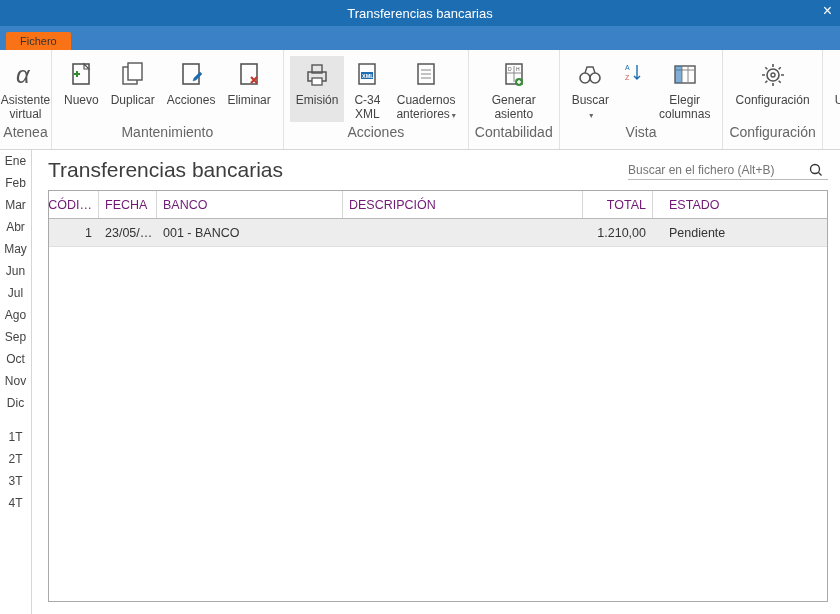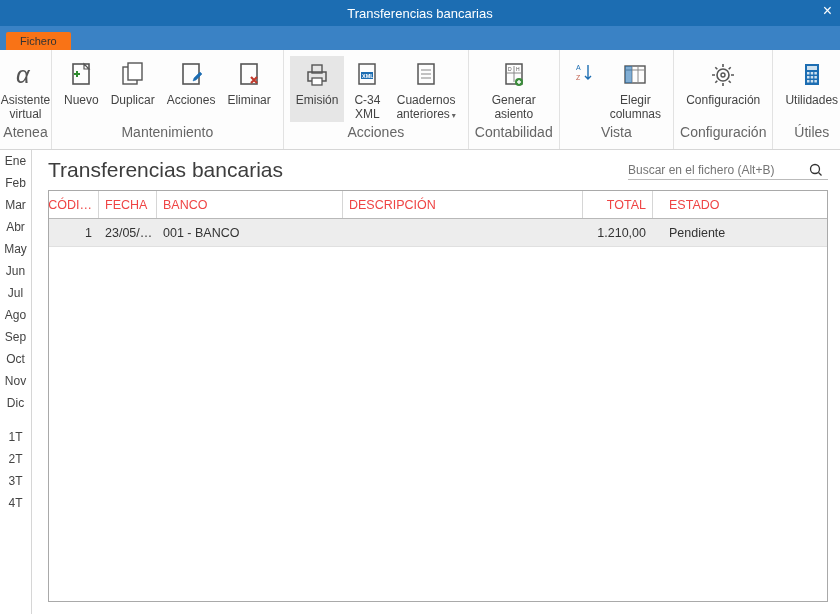--- a/index.html
+++ b/index.html
@@ -37,21 +37,21 @@
   .main { flex: 1; padding: 8px 12px 12px 16px; display: flex; flex-direction: column; }
   .heading-row { display: flex; align-items: center; justify-content: space-between; margin-bottom: 8px; }
   .heading { font-size: 21px; color: #3d3d3d; font-weight: 300; }
   .search-box { display: flex; align-items: center; border-bottom: 1px solid #bbb; width: 200px; }
   .search-box input { flex: 1; border: none; outline: none; font-size: 12px; color: #666; padding: 2px 0; }
   .search-box .sicon { width: 20px; text-align: center; color: #444; }
 
   
   .grid { flex: 1; border: 1px solid #a9a9a9; border-top: 1px solid #a9a9a9; display: flex; flex-direction: column; background: #fff; }
   .grid-header { display: flex; background: #fff; border-bottom: 1px solid #b8b8b8; height: 28px; }
-  .gh { border-right: 1px solid #d6d6d6; display: flex; align-items: center; padding: 0 6px; font-size: 12.5px; color: #ef4444; }
+  .gh { border-right: 1px solid #d6d6d6; display: flex; align-items: center; padding: 0 6px; font-size: 12.5px; color: #701a75; }
   .gh.bold { font-weight: 400; }
   .grid-row { display: flex; height: 28px; background: #ededed; border-bottom: 1px solid #e0e0e0; }
   .gc { border-right: 1px solid transparent; display: flex; align-items: center; padding: 0 6px; font-size: 12.5px; color: #333; }
   .right { justify-content: flex-end; }
 
   .col-cod { width: 50px; }
   .col-fecha { width: 58px; }
   .col-banco { width: 186px; }
   .col-desc { width: 240px; }
   .col-total { width: 70px; }
@@ -183,20 +183,30 @@
           </span>
         <span class="lbl" style="white-space:pre-line">Generar
 asiento</span>
       </div>
     </div>
     <div class="group-caption">Contabilidad</div>
   </div>
 
   <div class="ribbon-group">
     <div class="buttons">
+      <div class="rbtn">
+        <span class="icon">
+            <svg width="30" height="30" viewBox="0 0 30 30">
+              <circle cx="10" cy="18" r="5" fill="none" stroke="#555" stroke-width="1.6"></circle>
+              <circle cx="20" cy="18" r="5" fill="none" stroke="#555" stroke-width="1.6"></circle>
+              <path d="M10 13 l2 -6 h6 l2 6" fill="none" stroke="#555" stroke-width="1.4"></path>
+            </svg>
+          </span>
+        <span class="lbl"><span>Buscar</span><br><span class="dropdown-caret">▾</span></span>
+      </div>
       <div class="rbtn" style="padding-left:2px;padding-right:2px;">
         <span class="icon">
             <svg width="22" height="30" viewBox="0 0 22 30">
               <text x="2" y="10" font-size="7" fill="#1c6db2">A</text>
               <text x="2" y="20" font-size="7" fill="#c0604d">Z</text>
               <path d="M14 5 v14 M11 16 l3 3 l3 -3" stroke="#1c6db2" stroke-width="1.4" fill="none"></path>
             </svg>
           </span>
         <span class="lbl"></span>
       </div>

